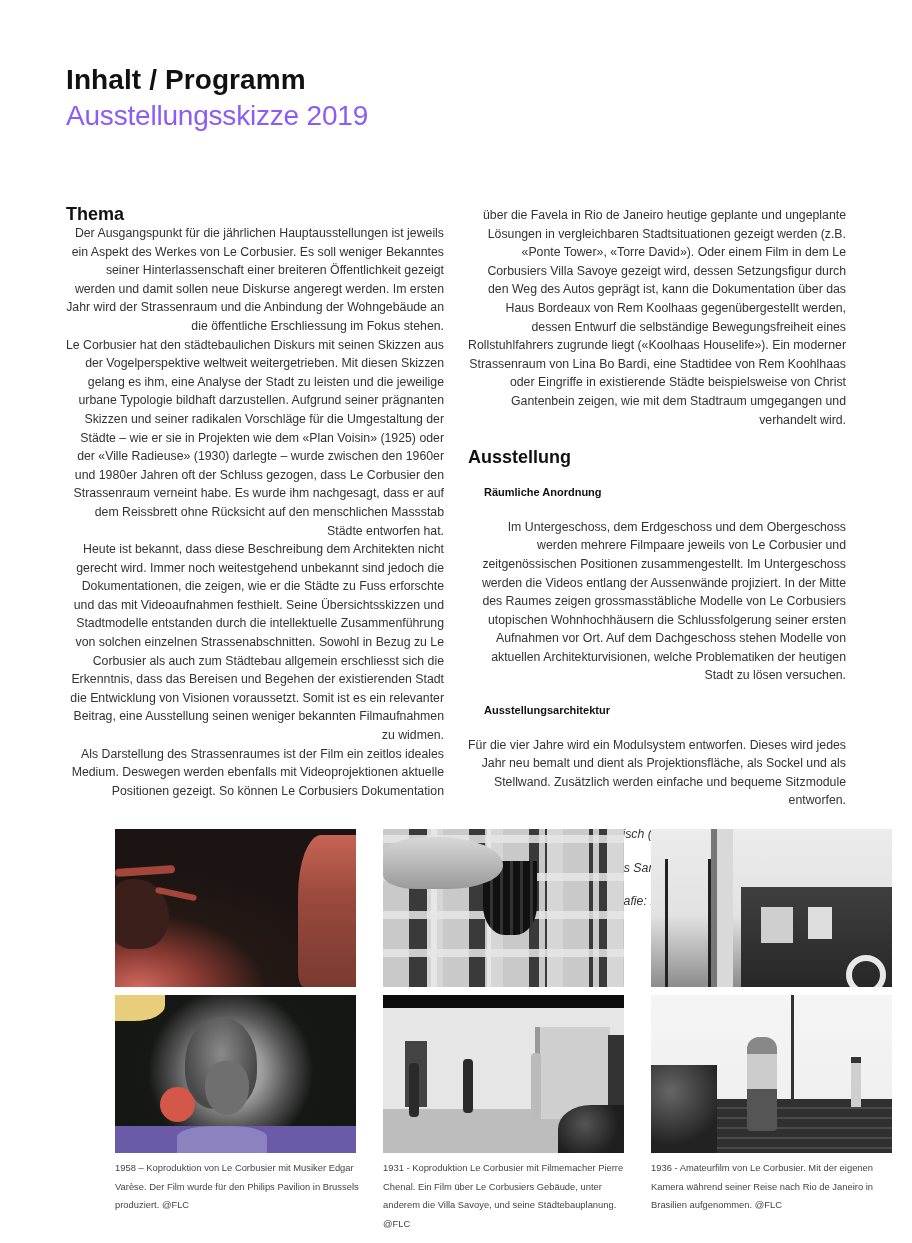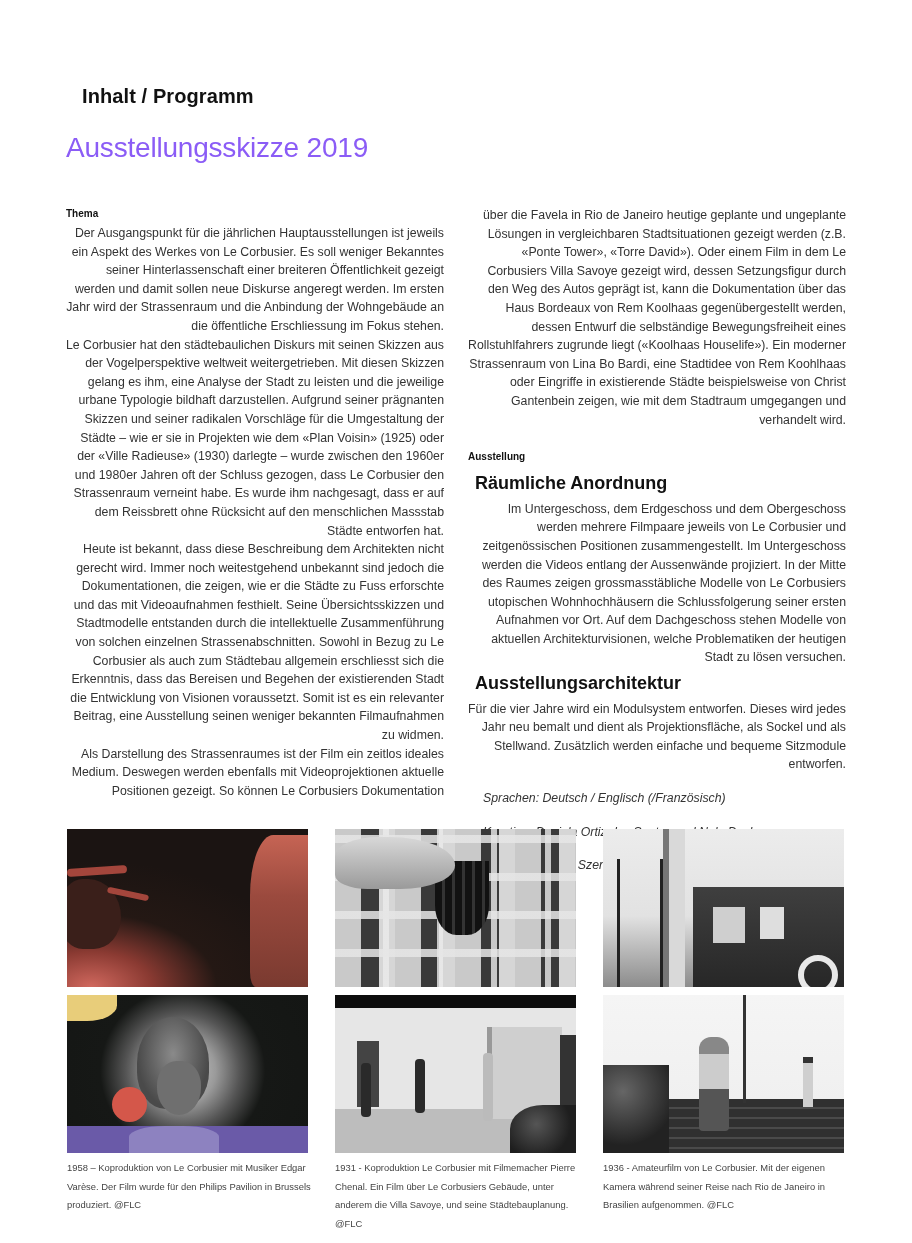--- a/index.html
+++ b/index.html
@@ -3,46 +3,46 @@
 <meta charset="utf-8">
 <style>
   html, body { margin: 0; padding: 0; background: #ffffff; }
   body {
     width: 912px; height: 1243px; position: relative; overflow: hidden;
     font-family: "Liberation Sans", "DejaVu Sans", sans-serif;
     color: #2a2a2a;
   }
   .title-block { position: absolute; left: 66px; top: 62px; }
   .title-main {
-    font-size: 20px; font-weight: 700; color: #111; letter-spacing: 0.1px;
-    line-height: 36px; margin: 16px;
+    font-size: 28px; font-weight: 700; color: #111; letter-spacing: 0.1px;
+    line-height: 36px; margin: 0;
   }
   .title-sub {
     font-size: 28px; font-weight: 400; color: #8b5cf6; line-height: 36px;
     margin: 0; letter-spacing: -0.2px;
   }
   .col {
     position: absolute; top: 204px; width: 378px;
     font-size: 12.3px; line-height: 18.6px; color: #333;
   }
   .col-left { left: 66px; }
   .col-right { left: 468px; top: 206px; }
   .sec-heading {
-    font-size: 10px; font-weight: 700; color: #111; line-height: 20px; margin: 0;
+    font-size: 18px; font-weight: 700; color: #111; line-height: 20px; margin: 0;
   }
   .sec-subheading {
-    font-size: 18px; font-weight: 700; color: #111; line-height: 18.6px; margin: 7px;
+    font-size: 11px; font-weight: 700; color: #111; line-height: 18.6px; margin: 16px;
   }
   .para { margin: 0; text-align: right; }
   .gap { height: 18px; }
   .italic { font-style: italic; margin: 15px; }
   .gallery {
     position: absolute; left: 67px; top: 829px; width: 777px;
   }
-  .g-col { position: absolute; top: 0; width: 243px; }
+  .g-col { position: absolute; top: 0; width: 243px; margin-left: 48px; }
   .g-col-0 { left: 0; }
   .g-col-1 { left: 268px; }
   .g-col-2 { left: 536px; }
   .still {
     position: relative; width: 241px; height: 158px; overflow: hidden;
   }
   .still + .still { margin-top: 8px; }
   .caption {
     margin-top: 6px; font-size: 9.4px; line-height: 18.6px; color: #444; width: 245px;
   }

